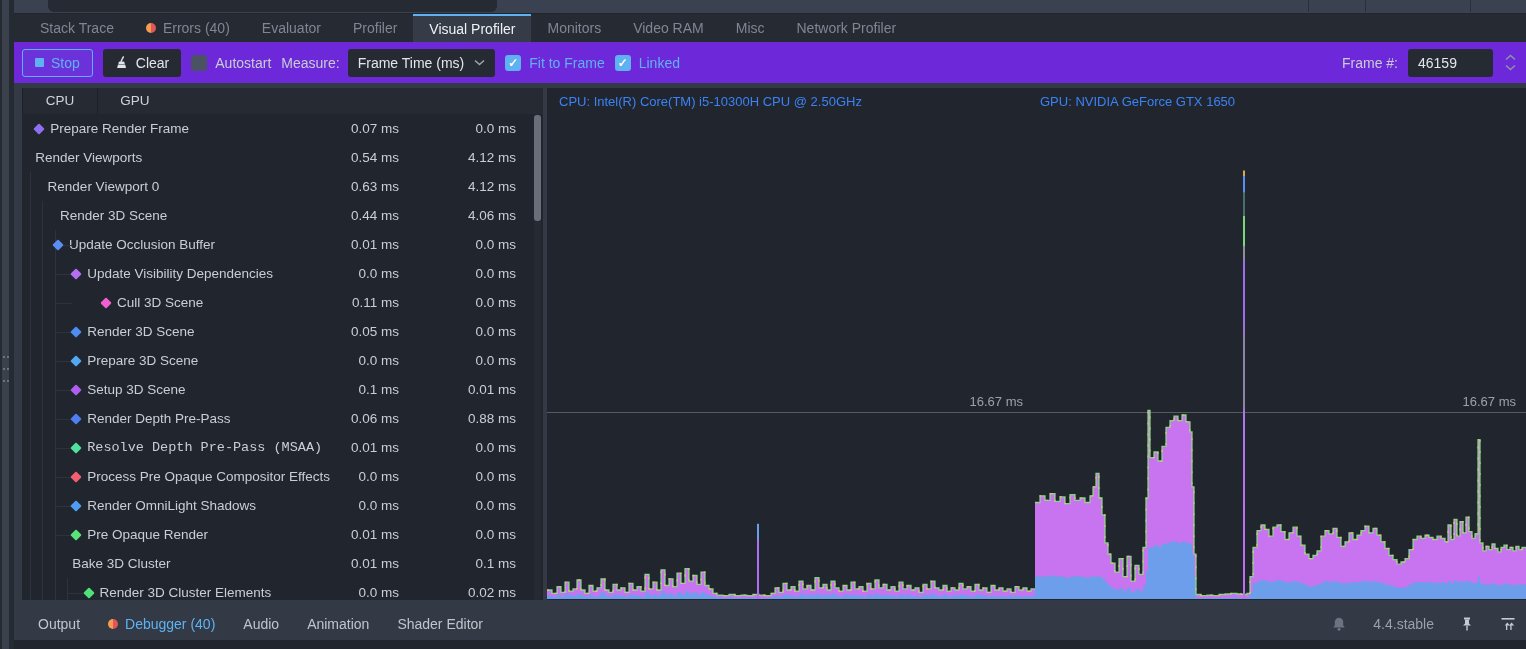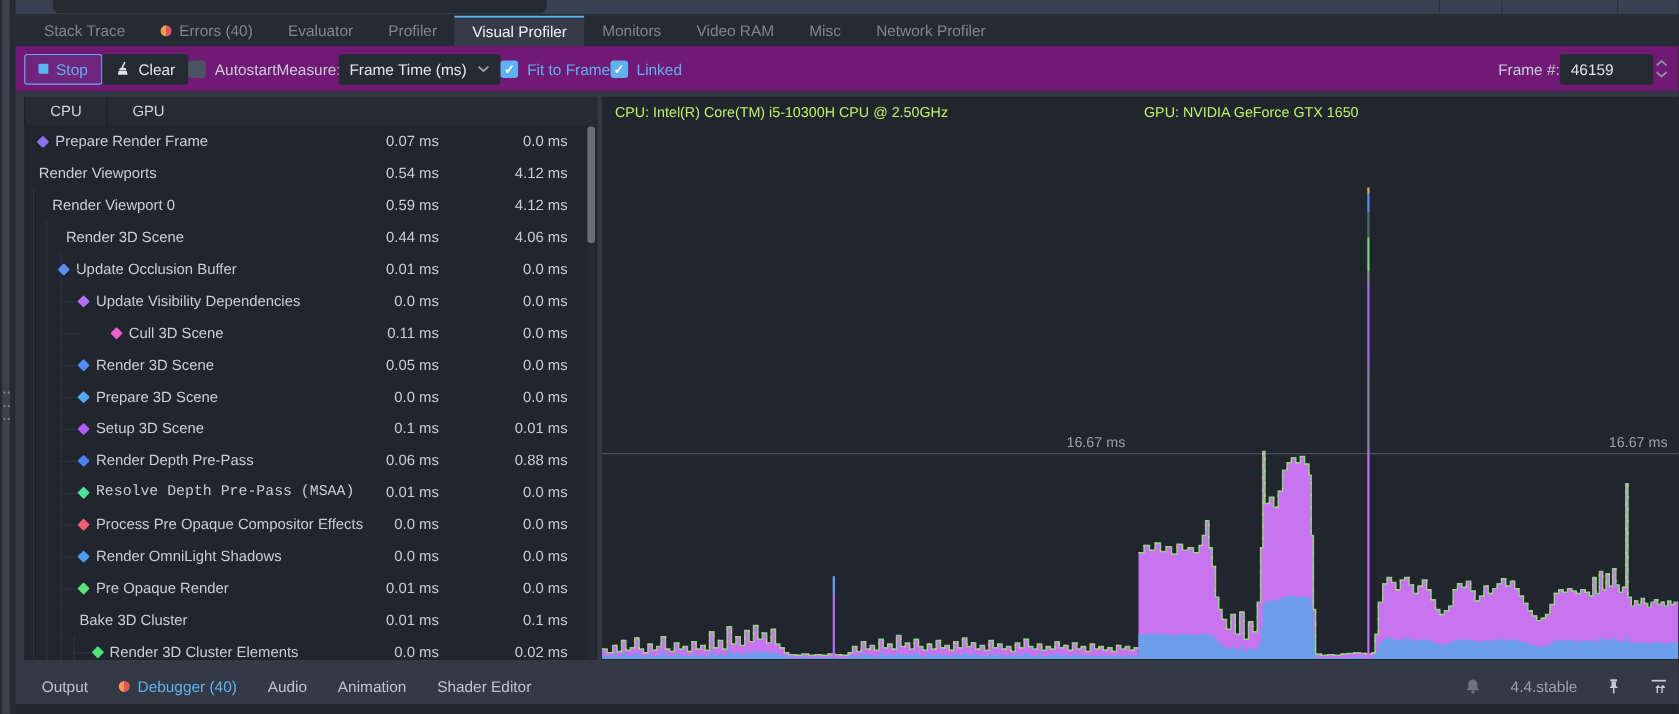--- a/index.html
+++ b/index.html
@@ -19,21 +19,21 @@
   .top-inset { position:absolute; left:34px; top:0; width:449px; height:12px; background:#262b33; border-radius:0 0 6px 6px; }
   .top-div { position:absolute; top:0; width:1px; height:12px; background:#2a303a; }
 
   
   .tabbar { height:28px; background:#262b33; display:flex; align-items:stretch; flex:none; padding-left:10px; }
   .dtab { display:flex; align-items:center; gap:7px; padding:0 16px; font-size:14px; color:#7f8692; cursor:default; }
   .dtab.active { background:#353b47; color:#eef1f5; border-top:2px solid #5fb2f2; padding-top:0; }
   .err-dot { width:10px; height:10px; border-radius:50%; background:linear-gradient(90deg,#f49c50 50%,#df5758 50%); }
 
   
-  .toolbar { height:41px; background:#701a75; display:flex; align-items:center; padding:0 10px 0 8px; flex:none; }
+  .toolbar { height:41px; background:#6d28d9; display:flex; align-items:center; gap:10px; padding:0 10px 0 8px; flex:none; }
   .btn { height:28px; display:flex; align-items:center; gap:7px; padding:0 12px; border-radius:3px; font-size:14px; }
   .btn-stop { border:1px solid #5fb2f2; color:#5fb2f2; background:rgba(95,178,242,0.07); }
   .stop-square { width:9px; height:9px; background:#5fb2f2; border-radius:1px; }
   .btn-clear { background:#262b33; color:#e2e6ec; }
   .chk { width:16px; height:16px; border-radius:3px; flex:none; }
   .chk.off { background:#4b5263; }
   .chk.on { background:#5fb2f2; color:#fff; font-size:12px; font-weight:bold; display:flex; align-items:center; justify-content:center; }
   .chk-item { display:flex; align-items:center; gap:8px; font-size:14px; color:#c8cdd5; }
   .chk-item.blue { color:#5fb2f2; }
   .lbl { font-size:14px; color:#c8cdd5; }
@@ -54,21 +54,21 @@
   .trow .cname { flex:1; display:flex; align-items:center; min-width:0; white-space:nowrap; }
   .trow .ccpu, .trow .cgpu { width:75px; text-align:right; flex:none; }
   .trow .cgpu { margin-right:27px; }
   .diamond { width:8px; height:8px; transform:rotate(45deg); border-radius:1px; margin-right:7px; flex:none; }
   .guide { position:absolute; top:0; bottom:0; width:1px; background:#2d333d; }
   .dash { position:absolute; top:50%; height:1px; background:#2d333d; }
   .vscroll-track { position:absolute; right:2px; top:26px; bottom:0; width:7px; background:#262b33; border-radius:3px; }
   .vscroll-thumb { position:absolute; right:2px; top:27px; width:7px; height:106px; background:#696e78; border-radius:3px; }
 
   .chart-panel { flex:1; background:#21262e; position:relative; overflow:hidden; }
-  .chart-head { position:absolute; top:6px; font-size:13px; color:#bef264; white-space:nowrap; }
+  .chart-head { position:absolute; top:6px; font-size:13px; color:#3b82f6; white-space:nowrap; }
   .th-label { position:absolute; top:306px; font-size:13px; color:#9ba1ab; text-align:right; }
   #chart-svg { position:absolute; left:0; top:0; }
 
   
   .bottombar { height:32px; background:#333945; display:flex; align-items:center; padding:0 10px; flex:none; font-size:14px; }
   .bitem { display:flex; align-items:center; gap:7px; padding:0 14px; color:#c0c5cd; height:100%; }
   .bitem.active { color:#5fb2f2; }
   .bright { margin-left:auto; display:flex; align-items:center; gap:26px; color:#9aa1ab; }
   .version { font-size:14px; color:#9aa1ab; }
   .bottom-strip { height:9px; background:#21252d; flex:none; }
@@ -191,21 +191,21 @@
                 <span>Render Viewports</span>
               </span>
               <span class="ccpu">0.54 ms</span>
               <span class="cgpu">4.12 ms</span>
             </div>
             <div class="trow">
               <div class="guide" style="left: 8px;"></div>
               <span class="cname" style="padding-left: 25.6px;">
                 <span>Render Viewport 0</span>
               </span>
-              <span class="ccpu">0.59 ms</span>
+              <span class="ccpu">0.63 ms</span>
               <span class="cgpu">4.12 ms</span>
             </div>
             <div class="trow">
               <div class="guide" style="left: 8px;"></div>
               <div class="guide" style="left: 20.3px;"></div>
               <span class="cname" style="padding-left: 37.9px;">
                 <span>Render 3D Scene</span>
               </span>
               <span class="ccpu">0.44 ms</span>
               <span class="cgpu">4.06 ms</span>

